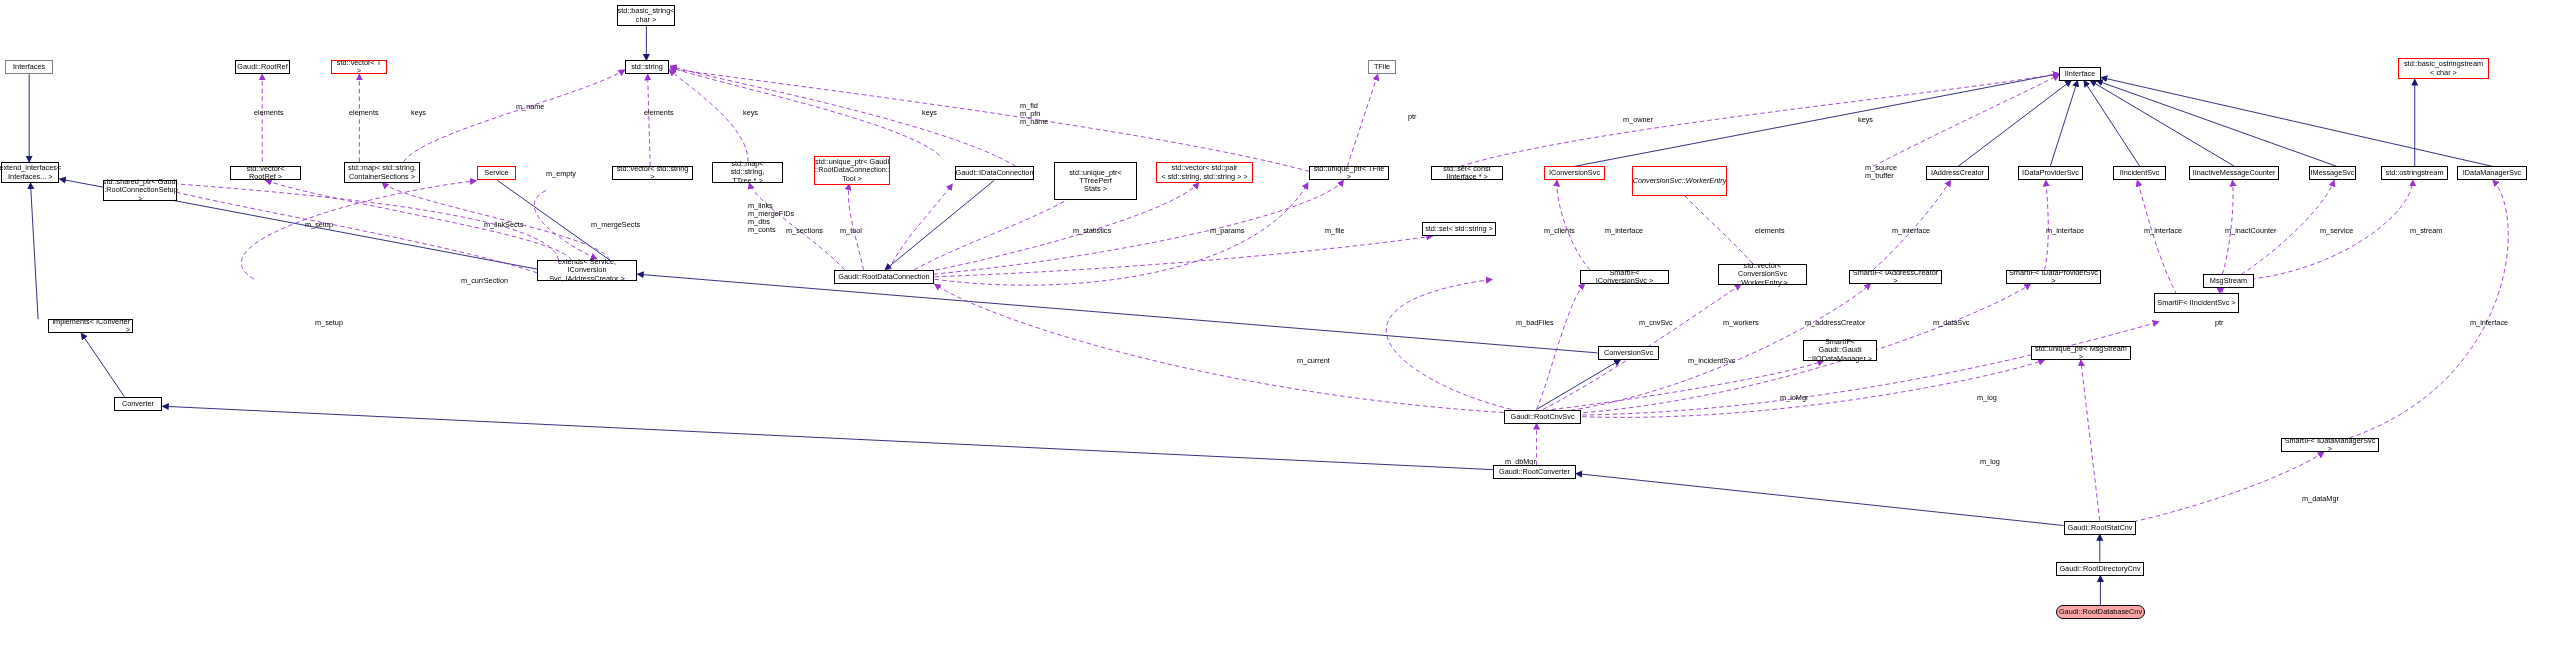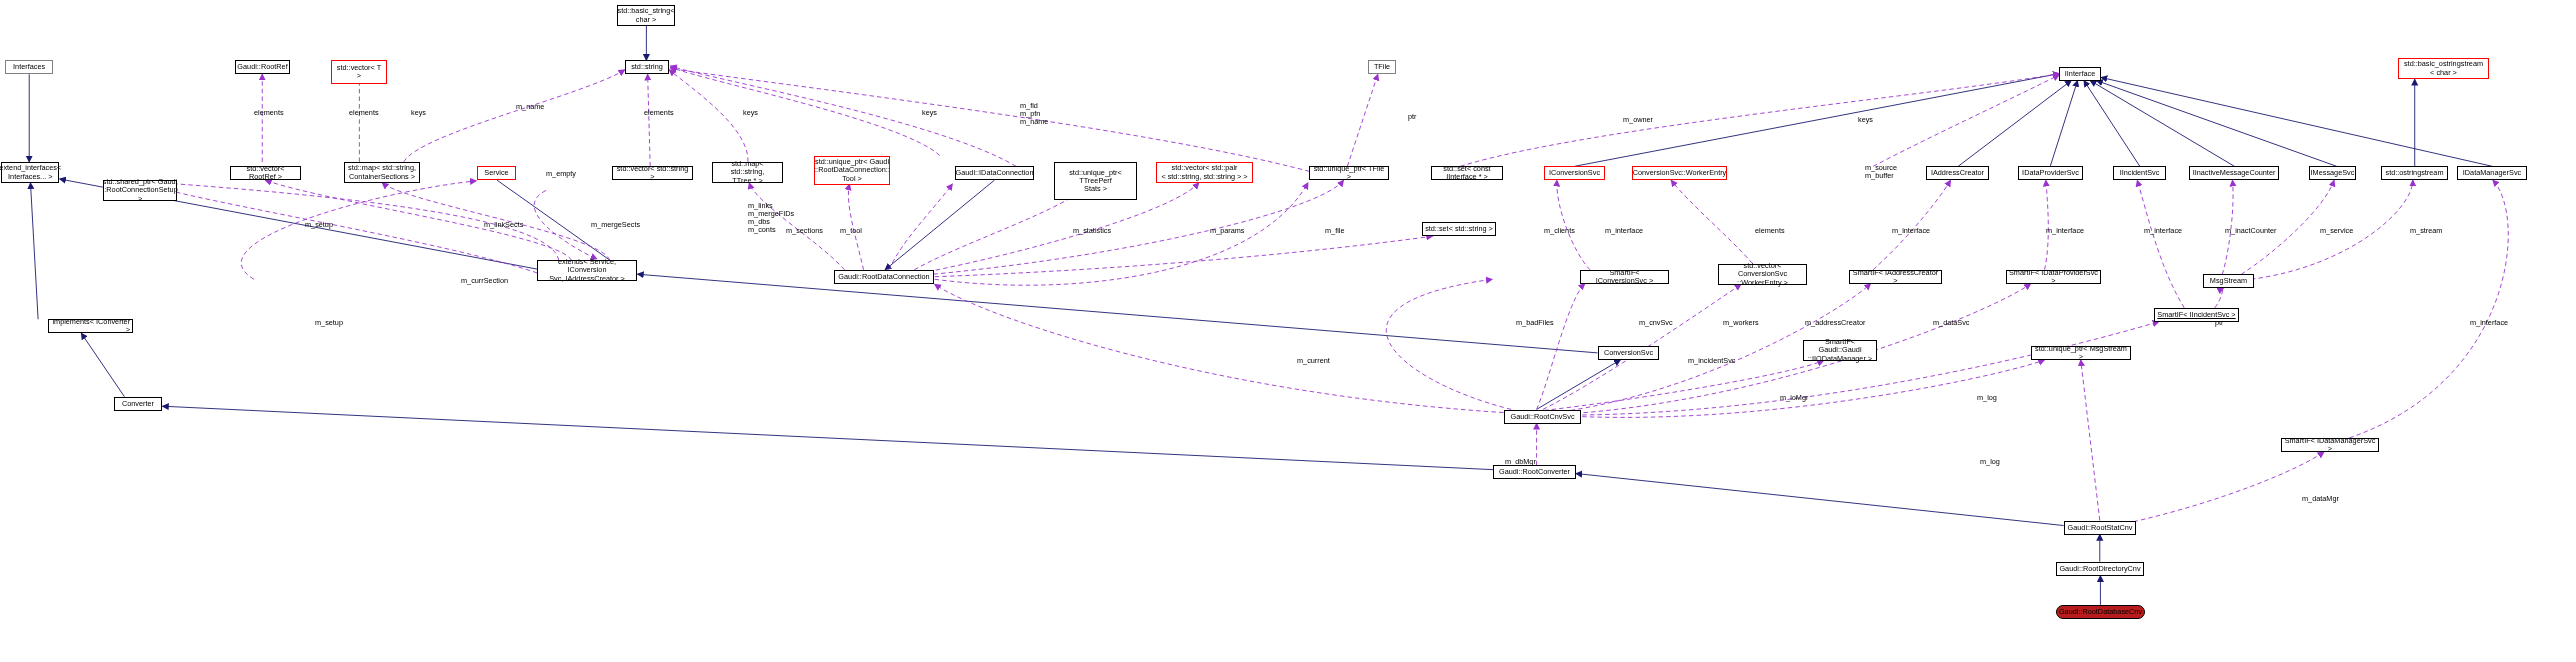--- a/index.html
+++ b/index.html
@@ -27,21 +27,21 @@
     border:0.6px solid #000000;
     color:#000000;
     font-size:7.3px;
     line-height:8.3px;
     white-space:pre-line;
     padding:0.6px 1.9px;
     z-index:5;
   }
   .node.red{border-color:#ff0000;}
   .node.grey-border{border-color:#808080;}
-  .node.filled{background:#b91c1c;border-radius:7px;}
+  .node.filled{background:#fca5a5;border-radius:7px;}
   .edge-label{
     position:absolute;
     color:#000000;
     font-size:7.3px;
     line-height:8px;
     white-space:pre-line;
     background:transparent;
     text-align:left;
     z-index:4;
   }
@@ -137,21 +137,21 @@
     <path class="dashed" d="M3360,822 C3500,790 3620,740 3660,712" marker-end="url(#arrow-dashed)"></path>
     <path class="dashed" d="M3488,485 C3500,470 3500,455 3502,454" marker-end="url(#arrow-dashed)"></path>
   </svg>
 
   <div id="nodes-layer">
       <div class="node grey-border" style="left: 5.1px; top: 60px; width: 48px; height: 14px;">Interfaces</div>
       <div class="node" style="left: 617px; top: 5.1px; width: 58px; height: 21px;">std::basic_string&lt;
 char &gt;</div>
       <div class="node" style="left: 625px; top: 60px; width: 44px; height: 14px;">std::string</div>
       <div class="node" style="left: 235px; top: 60px; width: 55px; height: 14px;">Gaudi::RootRef</div>
-      <div class="node red" style="left: 331px; top: 60px; width: 56px; height: 24px;">std::vector&lt; T &gt;</div>
+      <div class="node red" style="left: 331px; top: 60px; width: 56px; height: 14px;">std::vector&lt; T &gt;</div>
       <div class="node grey-border" style="left: 1368px; top: 60px; width: 28px; height: 14px;">TFile</div>
       <div class="node" style="left: 2059px; top: 67px; width: 42px; height: 14px;">IInterface</div>
       <div class="node red" style="left: 2398px; top: 58px; width: 91px; height: 21px;">std::basic_ostringstream
 &lt; char &gt;</div>
       <div class="node" style="left: 1.3px; top: 162px; width: 58px; height: 21px;">extend_interfaces&lt;
 Interfaces... &gt;</div>
       <div class="node" style="left: 103px; top: 180px; width: 74px; height: 21px;">std::shared_ptr&lt; Gaudi
 ::RootConnectionSetup &gt;</div>
       <div class="node" style="left: 230px; top: 166px; width: 71px; height: 14px;">std::vector&lt; RootRef &gt;</div>
       <div class="node" style="left: 344px; top: 162px; width: 76px; height: 21px;">std::map&lt; std::string,
@@ -164,39 +164,39 @@
 ::RootDataConnection::
 Tool &gt;</div>
       <div class="node" style="left: 955px; top: 166px; width: 79px; height: 14px;">Gaudi::IDataConnection</div>
       <div class="node" style="left: 1054px; top: 162px; width: 83px; height: 38px;">std::unique_ptr&lt; TTreePerf
 Stats &gt;</div>
       <div class="node red" style="left: 1156px; top: 162px; width: 97px; height: 21px;">std::vector&lt; std::pair
 &lt; std::string, std::string &gt; &gt;</div>
       <div class="node" style="left: 1309px; top: 166px; width: 80px; height: 14px;">std::unique_ptr&lt; TFile &gt;</div>
       <div class="node" style="left: 1431px; top: 166px; width: 72px; height: 14px;">std::set&lt; const IInterface * &gt;</div>
       <div class="node red" style="left: 1544px; top: 166px; width: 61px; height: 14px;">IConversionSvc</div>
-      <div class="node red" style="left: 1632px; top: 166px; width: 95px; height: 14px;">ConversionSvc::WorkerEntry</div>
+      <div class="node red" style="left: 1632px; top: 166px; width: 95px; height: 30px; font-style: italic;">ConversionSvc::WorkerEntry</div>
       <div class="node" style="left: 1926px; top: 166px; width: 63px; height: 14px;">IAddressCreator</div>
       <div class="node" style="left: 2018px; top: 166px; width: 65px; height: 14px;">IDataProviderSvc</div>
       <div class="node" style="left: 2113px; top: 166px; width: 53px; height: 14px;">IIncidentSvc</div>
       <div class="node" style="left: 2189px; top: 166px; width: 90px; height: 14px;">IInactiveMessageCounter</div>
       <div class="node" style="left: 2309px; top: 166px; width: 47px; height: 14px;">IMessageSvc</div>
       <div class="node" style="left: 2381px; top: 166px; width: 67px; height: 14px;">std::ostringstream</div>
       <div class="node" style="left: 2457px; top: 166px; width: 70px; height: 14px;">IDataManagerSvc</div>
       <div class="node" style="left: 537px; top: 260px; width: 100px; height: 21px;">extends&lt; Service, IConversion
 Svc, IAddressCreator &gt;</div>
       <div class="node" style="left: 834px; top: 270px; width: 100px; height: 14px;">Gaudi::RootDataConnection</div>
       <div class="node" style="left: 1422px; top: 222px; width: 74px; height: 14px;">std::set&lt; std::string &gt;</div>
       <div class="node" style="left: 1580px; top: 270px; width: 89px; height: 14px;">SmartIF&lt; IConversionSvc &gt;</div>
       <div class="node" style="left: 1718px; top: 264px; width: 89px; height: 21px;">std::vector&lt; ConversionSvc
 ::WorkerEntry &gt;</div>
       <div class="node" style="left: 1849px; top: 270px; width: 93px; height: 14px;">SmartIF&lt; IAddressCreator &gt;</div>
       <div class="node" style="left: 2006px; top: 270px; width: 95px; height: 14px;">SmartIF&lt; IDataProviderSvc &gt;</div>
       <div class="node" style="left: 2203px; top: 274px; width: 51px; height: 14px;">MsgStream</div>
-      <div class="node" style="left: 2154px; top: 308px; width: 85px; height: 14px; text-decoration: underline;">SmartIF&lt; IIncidentSvc &gt;</div>
+      <div class="node" style="left: 2154px; top: 293px; width: 85px; height: 20px;">SmartIF&lt; IIncidentSvc &gt;</div>
       <div class="node" style="left: 48px; top: 319px; width: 85px; height: 14px; text-align: right;">implements&lt; IConverter &gt;</div>
       <div class="node" style="left: 1598px; top: 346px; width: 61px; height: 14px;">ConversionSvc</div>
       <div class="node" style="left: 1803px; top: 340px; width: 74px; height: 21px;">SmartIF&lt; Gaudi::Gaudi
 ::IIODataManager &gt;</div>
       <div class="node" style="left: 2031px; top: 346px; width: 100px; height: 14px;">std::unique_ptr&lt; MsgStream &gt;</div>
       <div class="node" style="left: 114px; top: 397px; width: 48px; height: 14px;">Converter</div>
       <div class="node" style="left: 1504px; top: 410px; width: 77px; height: 14px;">Gaudi::RootCnvSvc</div>
       <div class="node" style="left: 2281px; top: 438px; width: 98px; height: 14px;">SmartIF&lt; IDataManagerSvc &gt;</div>
       <div class="node" style="left: 1493px; top: 465px; width: 83px; height: 14px;">Gaudi::RootConverter</div>
       <div class="node" style="left: 2064px; top: 521px; width: 72px; height: 14px;">Gaudi::RootStatCnv</div>

